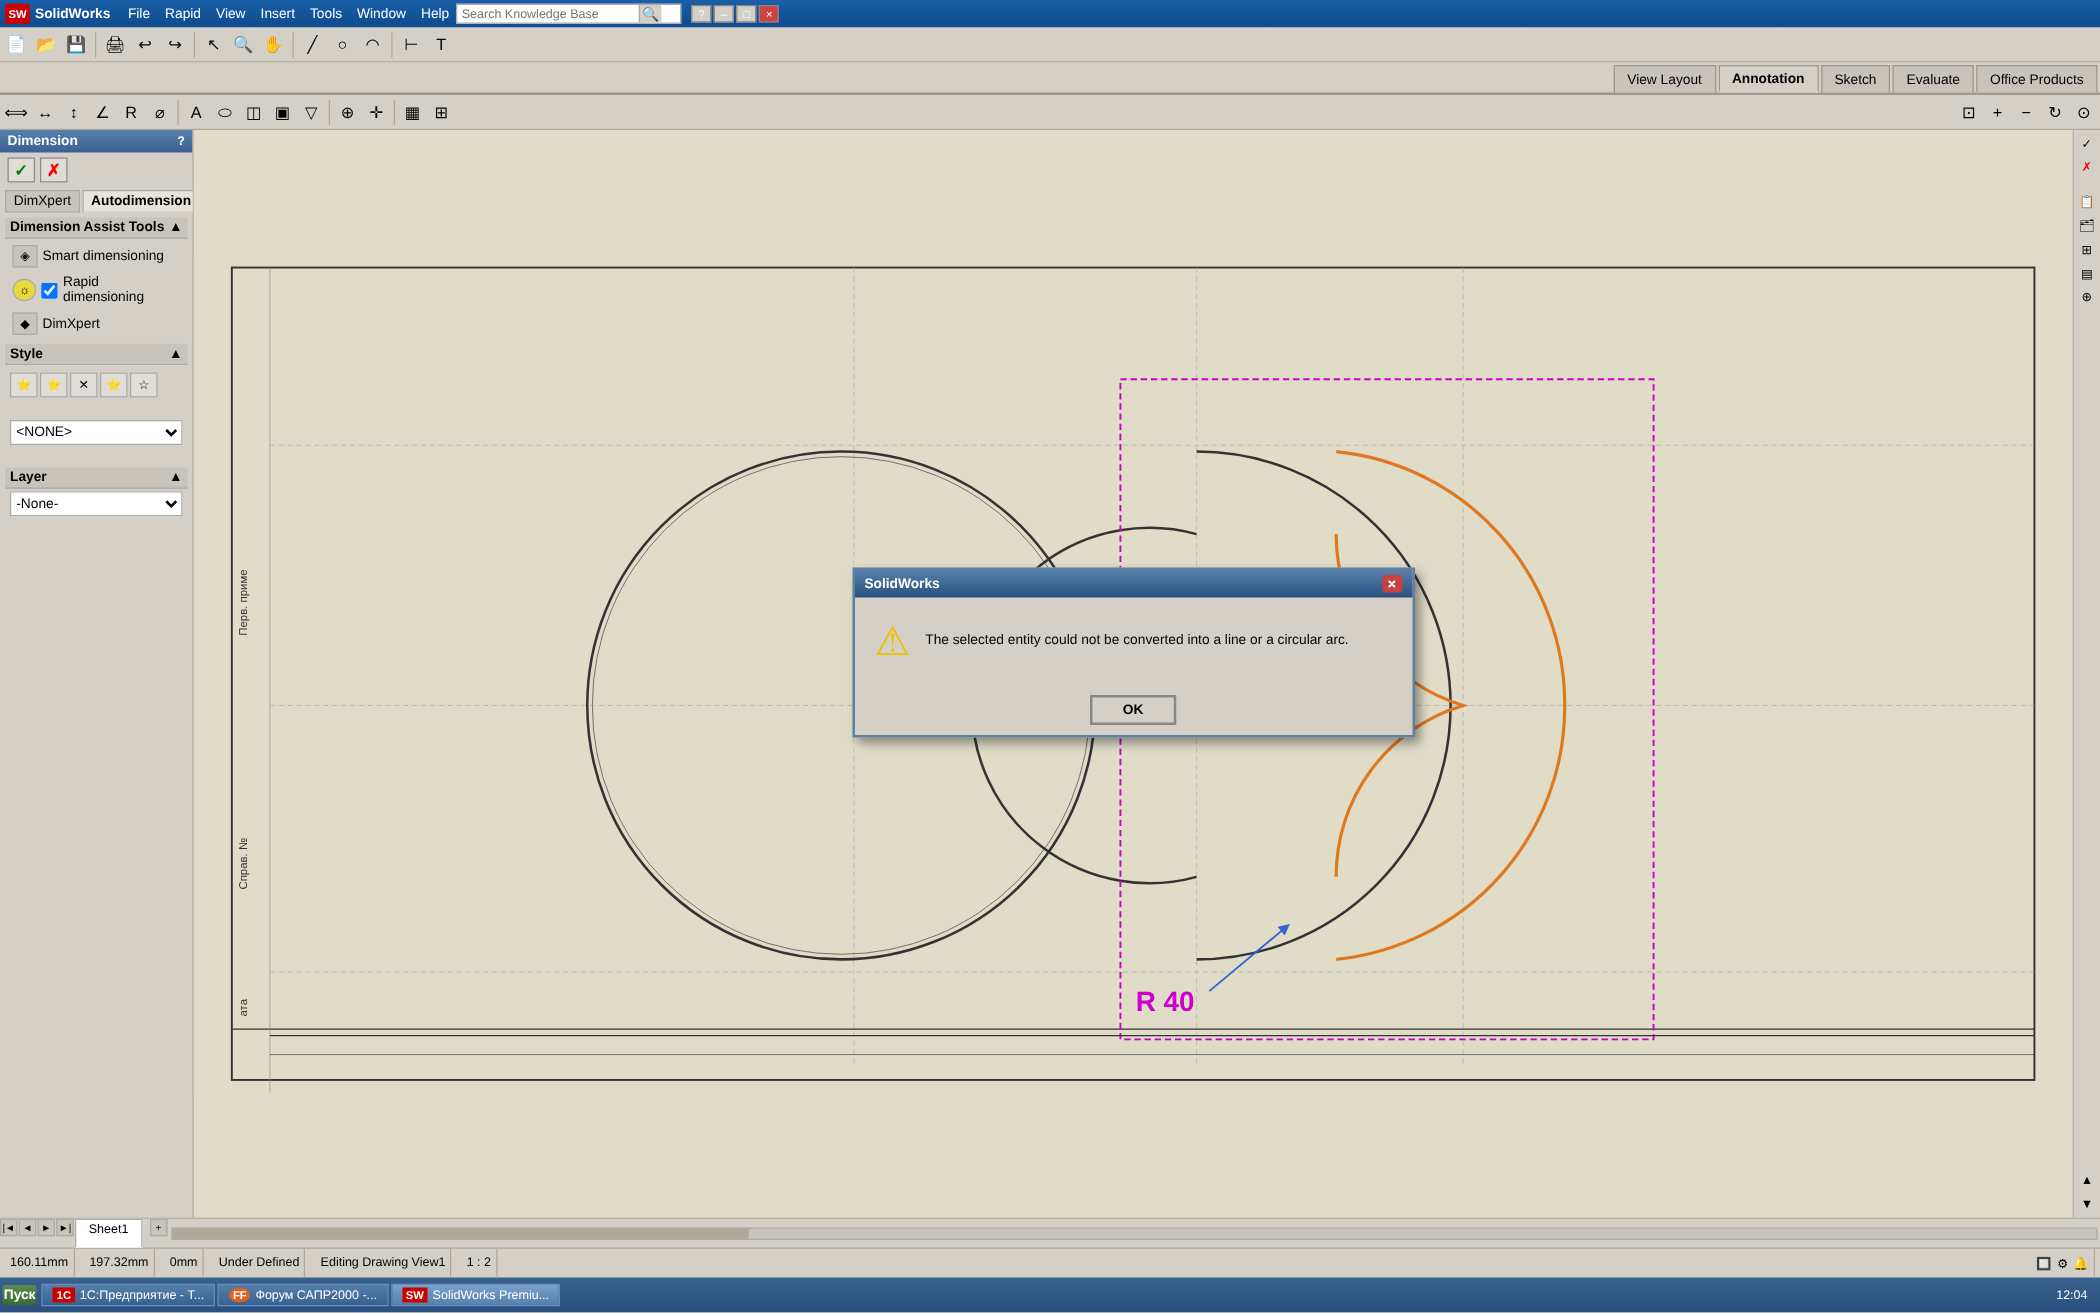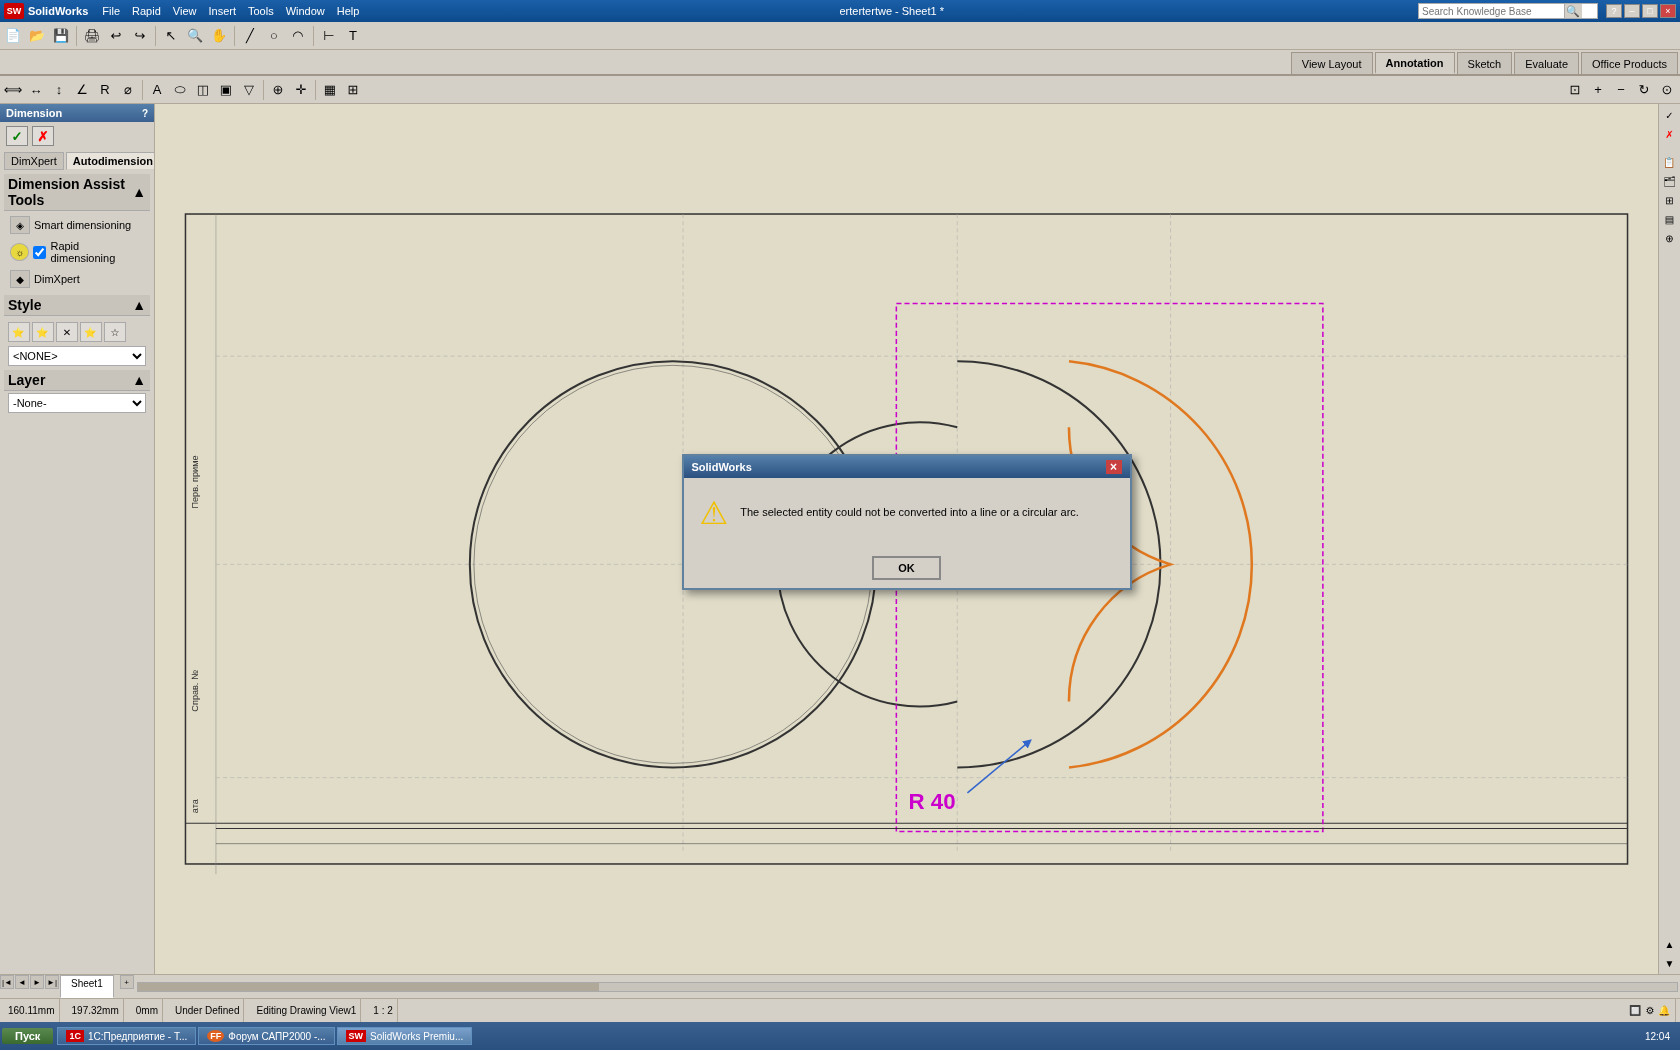--- a/index.html
+++ b/index.html
@@ -35,48 +35,48 @@
     
     #left-panel { width: 155px; background: #d4d0c8; border-right: 1px solid #b0a898; display: flex; flex-direction: column; overflow: hidden; }
     .panel-header { background: linear-gradient(to bottom, #5580aa, #3a6090); color: white; padding: 3px 6px; display: flex; align-items: center; justify-content: space-between; font-size: 11px; font-weight: bold; }
     .panel-header .help-btn { color: white; font-size: 10px; cursor: pointer; }
     .panel-ok-cancel { display: flex; gap: 4px; padding: 4px 6px; align-items: center; }
     .panel-ok-cancel button { width: 22px; height: 20px; cursor: pointer; border: 1px solid #888; background: #e0dcd8; display: flex; align-items: center; justify-content: center; }
     .panel-tabs { display: flex; gap: 2px; padding: 2px 4px; }
     .panel-tab { padding: 2px 6px; font-size: 11px; border: 1px solid #aaa; background: #c8c4bc; cursor: pointer; }
     .panel-tab.active { background: #e8e4dc; border-bottom: 1px solid #d4d0c8; font-weight: bold; }
     .panel-section { padding: 2px 4px; }
-    .panel-section-header { display: flex; align-items: center; justify-content: space-between; background: #c8c4bc; padding: 2px 4px; margin-bottom: 2px; font-size: 14px; font-weight: bold; border-bottom: 1px solid #aaa; }
+    .panel-section-header { display: flex; align-items: center; justify-content: space-between; background: #c8c4bc; padding: 2px 4px; margin-bottom: 2px; font-size: 11px; font-weight: bold; border-bottom: 1px solid #aaa; }
     .panel-item { display: flex; align-items: center; gap: 4px; padding: 3px 6px; font-size: 11px; cursor: pointer; }
     .item-icon { width: 20px; height: 18px; background: #c8c4bc; border: 1px solid #aaa; display: flex; align-items: center; justify-content: center; font-size: 10px; }
 
     
     .style-icons { display: flex; gap: 2px; padding: 4px; }
     .style-icon { width: 22px; height: 20px; background: #e0dcd8; border: 1px solid #aaa; cursor: pointer; display: flex; align-items: center; justify-content: center; font-size: 10px; }
-    .style-dropdown { display: flex; align-items: flex-start; margin: 0 4px; }
+    .style-dropdown { display: flex; align-items: flex-start; margin: 14px 4px; }
     .style-dropdown select { flex: 1; font-size: 11px; height: 20px; border: 1px solid #aaa; background: white; }
 
     
     .layer-dropdown { display: flex; align-items: center; margin: 2px 4px; gap: 4px; }
     .layer-dropdown select { flex: 1; font-size: 11px; height: 20px; border: 1px solid #aaa; background: white; }
 
     
     #canvas { flex: 1; background: #e8e4d8; position: relative; overflow: hidden; }
 
     
     #right-panel { width: 22px; background: #d4d0c8; border-left: 1px solid #b0a898; display: flex; flex-direction: column; align-items: center; padding: 2px 0; gap: 1px; }
     .right-btn { width: 18px; height: 18px; background: #d4d0c8; border: 1px solid transparent; display: flex; align-items: center; justify-content: center; font-size: 10px; cursor: pointer; }
 
     
     #statusbar { height: 24px; background: #d4d0c8; border-top: 1px solid #b0a898; display: flex; align-items: center; font-size: 10px; padding: 0 4px; gap: 8px; }
     .status-item { padding: 0 4px; border-right: 1px solid #b0a898; height: 100%; display: flex; align-items: center; }
 
     
     #taskbar { height: 28px; background: linear-gradient(to bottom, #3a6090, #2a5080); display: flex; align-items: center; padding: 0 2px; }
-    .taskbar-start { background: linear-gradient(to bottom, #5a8a50, #3a6a30); color: white; padding: 2px 13px; border-radius: 2px; font-size: 11px; font-weight: bold; cursor: pointer; margin-right: 4px; }
+    .taskbar-start { background: linear-gradient(to bottom, #5a8a50, #3a6a30); color: white; padding: 2px 1px; border-radius: 2px; font-size: 11px; font-weight: bold; cursor: pointer; margin-right: 4px; }
     .taskbar-items { display: flex; gap: 2px; flex: 1; }
     .taskbar-item { background: linear-gradient(to bottom, #5580aa, #3a6090); color: white; padding: 2px 8px; border: 1px solid #6090c0; font-size: 10px; cursor: pointer; max-width: 180px; overflow: hidden; text-overflow: ellipsis; white-space: nowrap; display: flex; align-items: center; gap: 4px; }
     .taskbar-item.active { background: linear-gradient(to bottom, #7aa0cc, #5580aa); }
     .taskbar-clock { color: white; font-size: 10px; padding: 0 8px; display: flex; flex-direction: column; align-items: center; }
 
     
     #dialog-overlay { position: absolute; top: 0; left: 0; right: 0; bottom: 0; background: transparent; z-index: 100; display: flex; align-items: center; justify-content: center; }
     #dialog { background: #d4d0c8; border: 2px solid #6080a0; box-shadow: 4px 4px 8px rgba(0,0,0,0.4); width: 450px; }
     #dialog-title { background: linear-gradient(to bottom, #5580aa, #2a5080); color: white; padding: 4px 8px; display: flex; align-items: center; justify-content: space-between; font-size: 11px; font-weight: bold; }
     #dialog-title .close-btn { color: white; cursor: pointer; font-size: 12px; width: 16px; height: 14px; background: #c84040; display: flex; align-items: center; justify-content: center; }
@@ -107,21 +107,20 @@
   </div>
   <div class="menus">
     <span>File</span>
     <span>Rapid</span>
     <span>View</span>
     <span>Insert</span>
     <span>Tools</span>
     <span>Window</span>
     <span>Help</span>
   </div>
-  <div class="title-center">ertertertwe - Sheet1 *</div>
   <div class="search-area">
     <input type="text" style="font-size: 10px; width: 145px; border: none; outline: none; padding: 0px 3px; color: rgb(85, 85, 85);" placeholder="Search Knowledge Base">
     <div class="search-btn">🔍</div>
   </div>
   <div class="win-btns">
     <div class="win-btn">?</div>
     <div class="win-btn">–</div>
     <div class="win-btn">□</div>
     <div class="win-btn" style="background:#cc4444; color:white;">×</div>
   </div>

